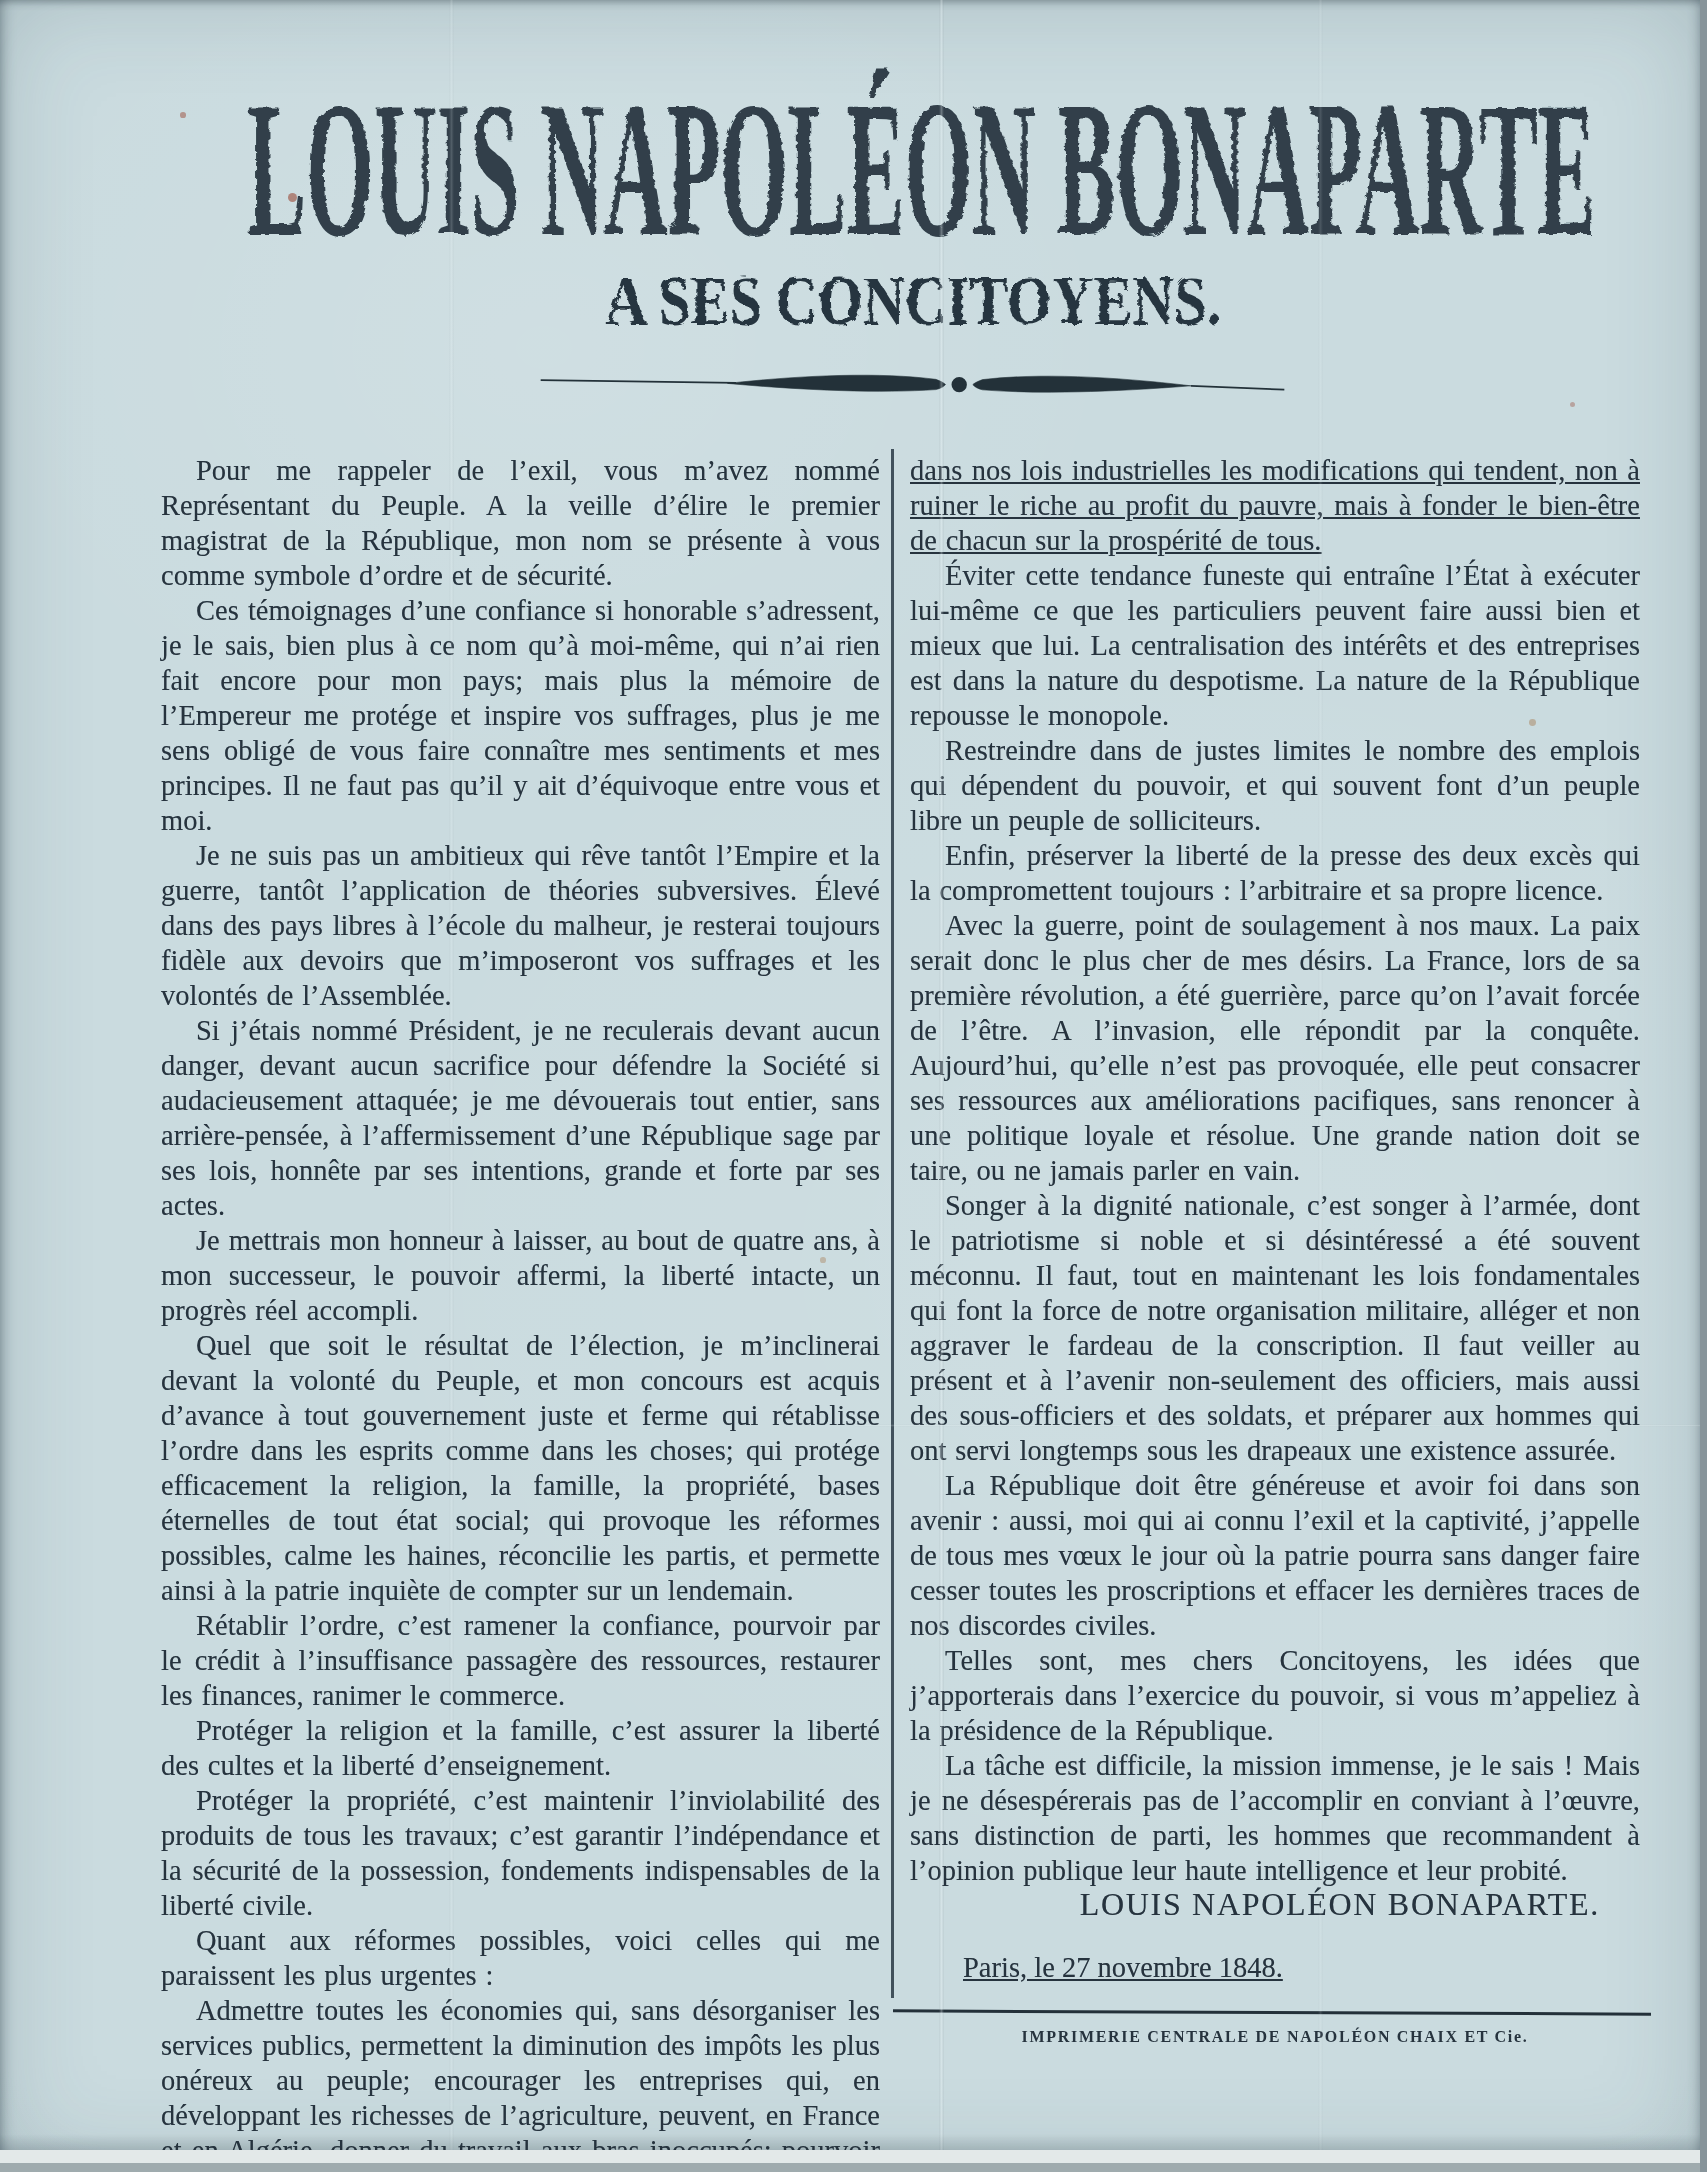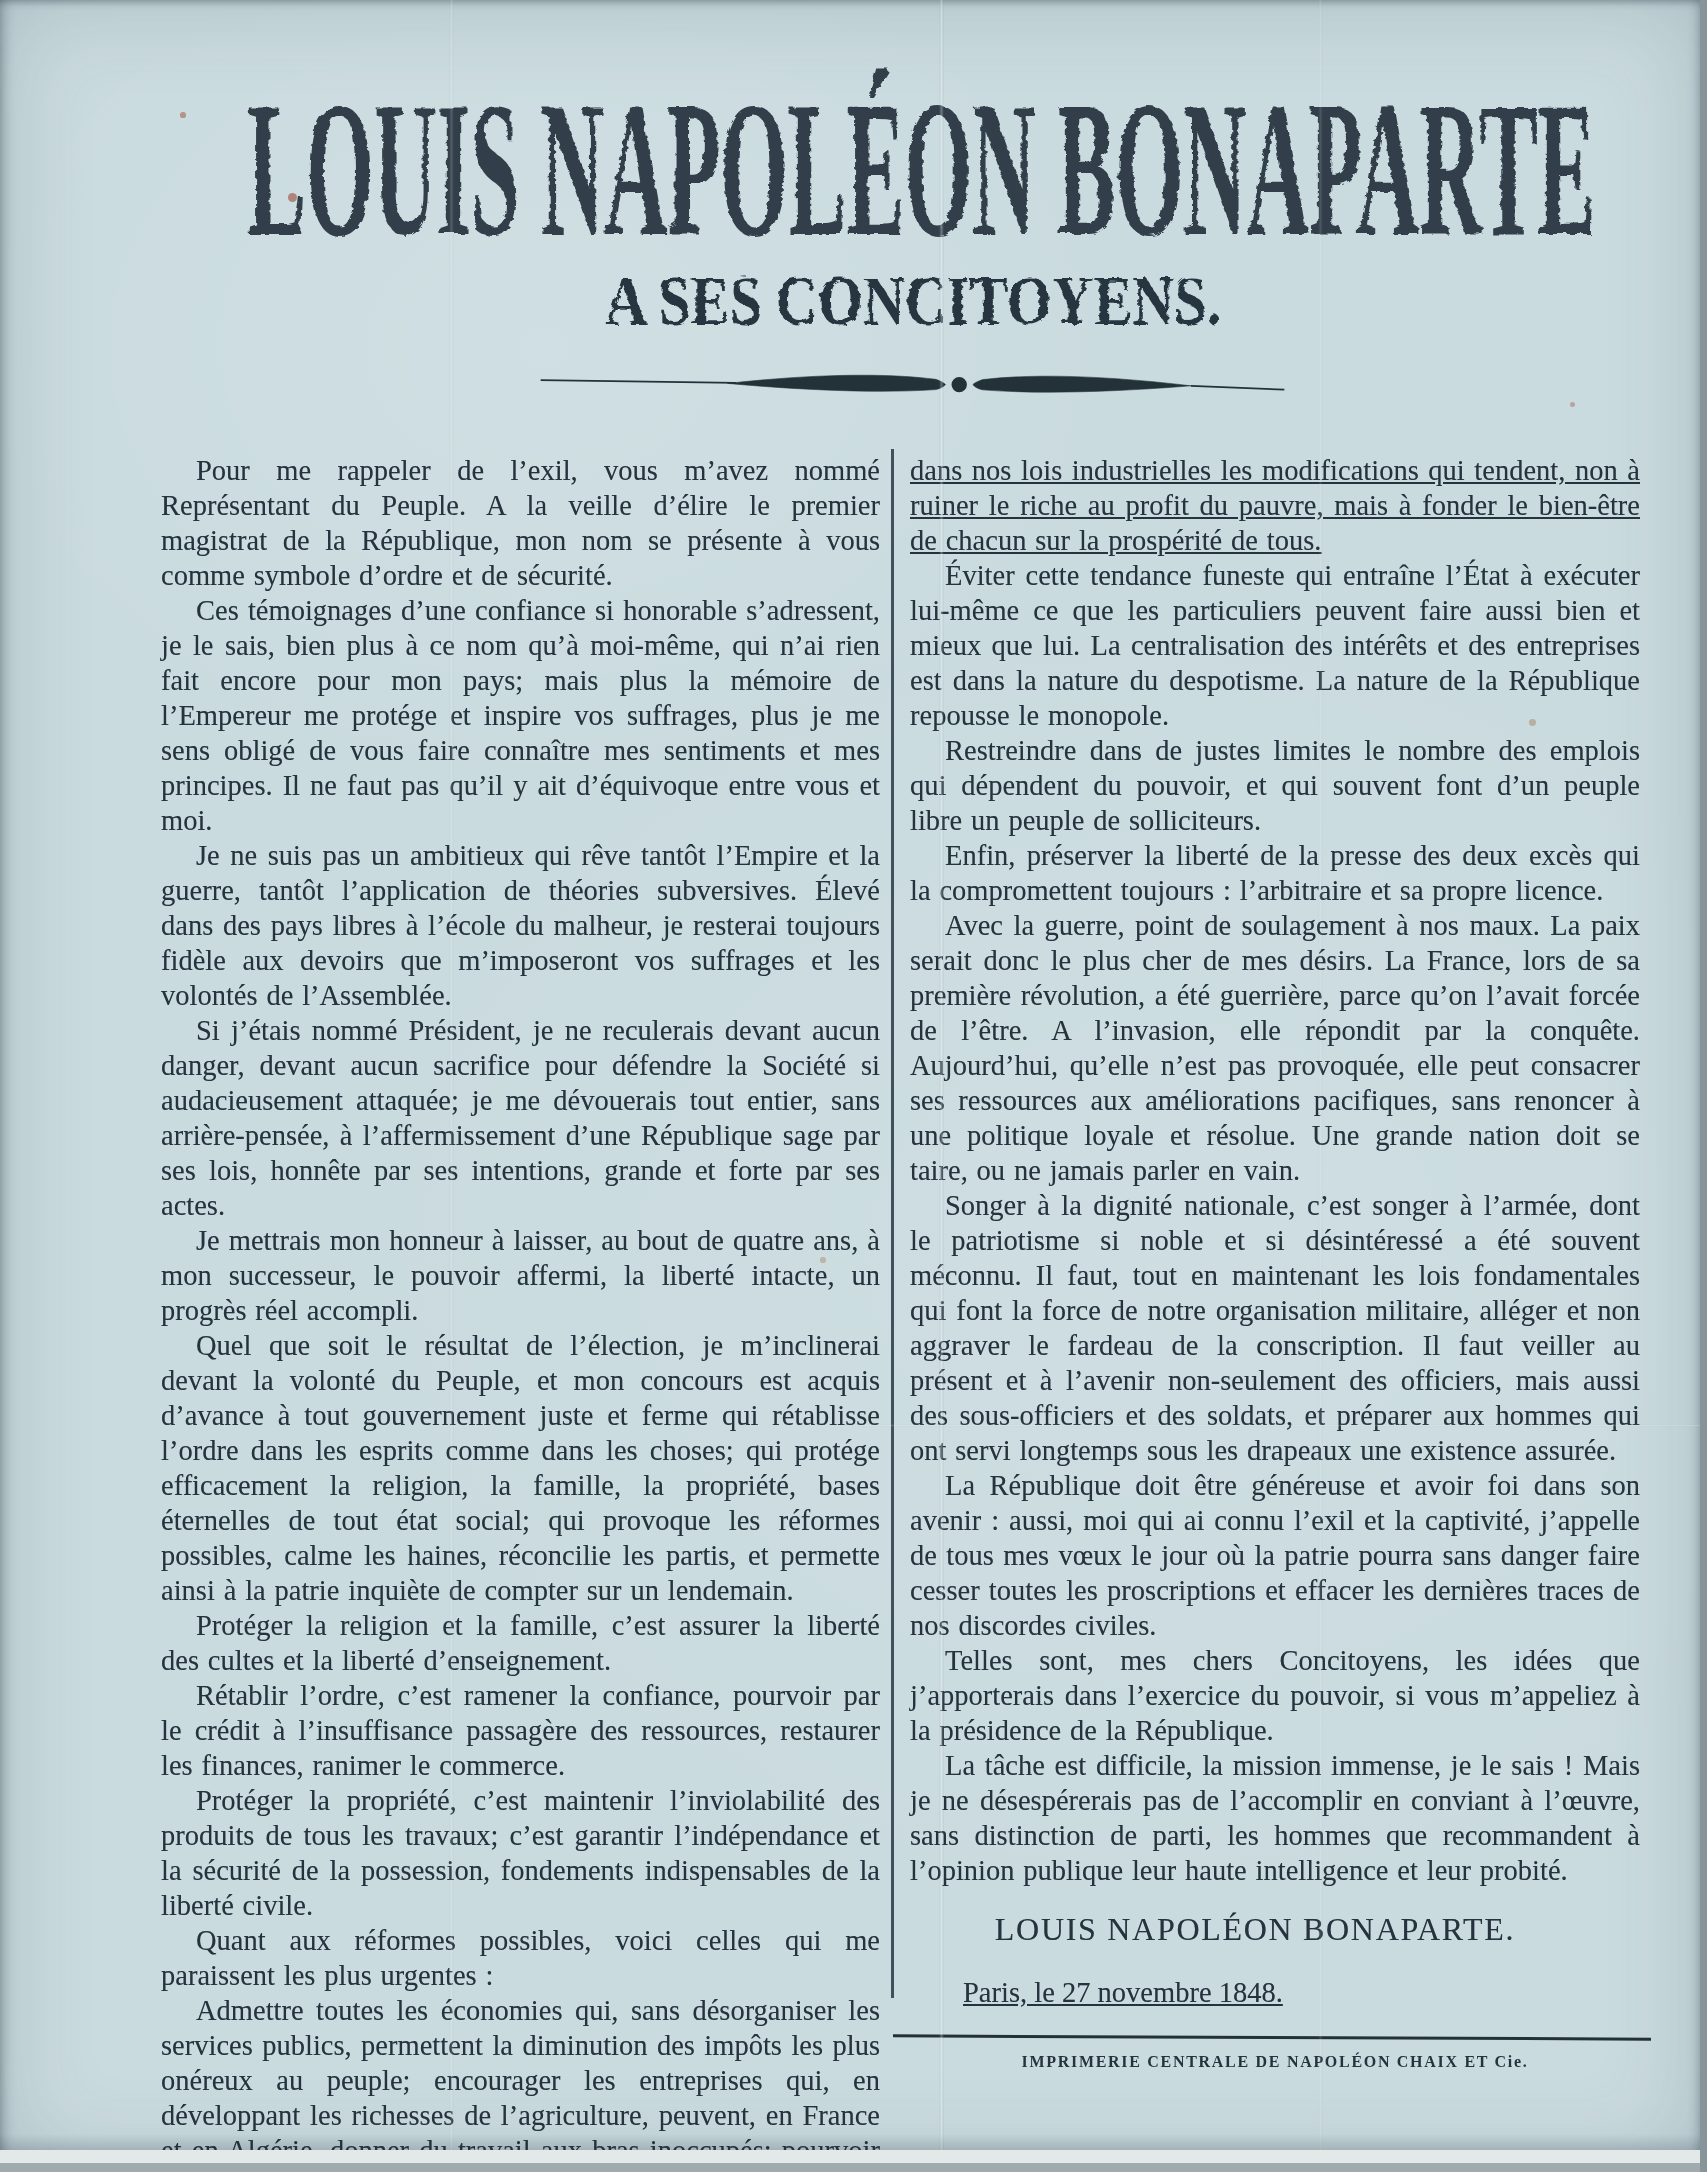--- a/index.html
+++ b/index.html
@@ -30,21 +30,21 @@
     font:28.5px/35px "Liberation Serif",serif;
     text-align:justify;
     text-indent:35px;
     word-spacing:1.7px;
     color:#26333e;
     text-shadow:0 0 0.6px rgba(32,44,56,.35);
     hyphens:auto;
   }
   .col-right [data-list] .par:first-child{text-indent:0;text-decoration:underline;}
   .vrule{position:absolute;left:891px;top:449px;width:2.9px;height:1549px;background:#2e3d49;opacity:.88;}
-  .signature{margin-top:25px;padding-right:40px;text-align:center;font:400 32px/1 "Liberation Serif",serif;letter-spacing:1.7px;color:#26333e;text-shadow:0 0 0.6px rgba(32,44,56,.4);}
+  .signature{padding-right:40px;text-align:right;font:400 32px/1 "Liberation Serif",serif;letter-spacing:1.7px;color:#26333e;text-shadow:0 0 0.6px rgba(32,44,56,.4);}
   .dateline{margin-top:34px;padding-left:53px;font:400 28.5px/1 "Liberation Serif",serif;color:#26333e;text-shadow:0 0 0.6px rgba(32,44,56,.35);text-decoration:underline;}
   .imprint-rule{margin-top:28.5px;margin-left:-17px;width:758px;height:2.9px;background:#233039;transform:rotate(.25deg);}
   .imprint{margin-top:15px;text-align:center;font:700 16px/1 "Liberation Serif",serif;letter-spacing:1.7px;color:#26333e;}
   .crease-v{position:absolute;top:0;height:2172px;width:4.6px;
     background:linear-gradient(90deg, rgba(20,35,45,.10), rgba(238,247,249,.55) 50%, rgba(20,35,45,.12));}
   .crease-h{position:absolute;height:3.4px;
     background:linear-gradient(180deg, rgba(20,35,45,.10), rgba(238,247,249,.5) 50%, rgba(20,35,45,.10));}
   .fox{position:absolute;border-radius:50%;filter:blur(0.6px);}
   .scan-bottom-light{position:absolute;left:0;right:0;top:2150px;height:12.5px;background:#e3e9e9;}
   .scan-bottom-dark{position:absolute;left:0;right:0;top:2163px;height:9.7px;background:#9fabae;}
@@ -78,22 +78,22 @@
     <path class="orn" d="M1144 34 L1308 40" fill="none" stroke-width="3"></path>
   </svg>
 
   <div class="col col-left" data-list="page.body.left_column">
       <p class="par">Pour me rappeler de l’exil, vous m’avez nommé Représentant du Peuple. A la veille d’élire le premier magistrat de la République, mon nom se présente à vous comme symbole d’ordre et de sécurité.</p>
       <p class="par">Ces témoignages d’une confiance si honorable s’adressent, je le sais, bien plus à ce nom qu’à moi-même, qui n’ai rien fait encore pour mon pays; mais plus la mémoire de l’Empereur me protége et inspire vos suffrages, plus je me sens obligé de vous faire connaître mes sentiments et mes principes. Il ne faut pas qu’il y ait d’équivoque entre vous et moi.</p>
       <p class="par">Je ne suis pas un ambitieux qui rêve tantôt l’Empire et la guerre, tantôt l’application de théories subversives. Élevé dans des pays libres à l’école du malheur, je resterai toujours fidèle aux devoirs que m’imposeront vos suffrages et les volontés de l’Assemblée.</p>
       <p class="par">Si j’étais nommé Président, je ne reculerais devant aucun danger, devant aucun sacrifice pour défendre la Société si audacieusement attaquée; je me dévouerais tout entier, sans arrière-pensée, à l’affermissement d’une République sage par ses lois, honnête par ses intentions, grande et forte par ses actes.</p>
       <p class="par">Je mettrais mon honneur à laisser, au bout de quatre ans, à mon successeur, le pouvoir affermi, la liberté intacte, un progrès réel accompli.</p>
       <p class="par">Quel que soit le résultat de l’élection, je m’inclinerai devant la volonté du Peuple, et mon concours est acquis d’avance à tout gouvernement juste et ferme qui rétablisse l’ordre dans les esprits comme dans les choses; qui protége efficacement la religion, la famille, la propriété, bases éternelles de tout état social; qui provoque les réformes possibles, calme les haines, réconcilie les partis, et permette ainsi à la patrie inquiète de compter sur un lendemain.</p>
+      <p class="par">Rétablir l’ordre, c’est ramener la confiance, pourvoir par le crédit à l’insuffisance passagère des ressources, restaurer les finances, ranimer le commerce.</p>
       <p class="par">Protéger la religion et la famille, c’est assurer la liberté des cultes et la liberté d’enseignement.</p>
-      <p class="par">Rétablir l’ordre, c’est ramener la confiance, pourvoir par le crédit à l’insuffisance passagère des ressources, restaurer les finances, ranimer le commerce.</p>
       <p class="par">Protéger la propriété, c’est maintenir l’inviolabilité des produits de tous les travaux; c’est garantir l’indépendance et la sécurité de la possession, fondements indispensables de la liberté civile.</p>
       <p class="par">Quant aux réformes possibles, voici celles qui me paraissent les plus urgentes :</p>
       <p class="par">Admettre toutes les économies qui, sans désorganiser les services publics, permettent la diminution des impôts les plus onéreux au peuple; encourager les entreprises qui, en développant les richesses de l’agriculture, peuvent, en France et en Algérie, donner du travail aux bras inoccupés; pourvoir à la vieillesse des travailleurs par des institutions de prévoyance, introduire</p>
     </div>
 
   <div class="vrule"></div>
 
   <div class="col col-right">
     <div data-list="page.body.right_column">
         <p class="par">dans nos lois industrielles les modifications qui tendent, non à ruiner le riche au profit du pauvre, mais à fonder le bien-être de chacun sur la prospérité de tous.</p>

